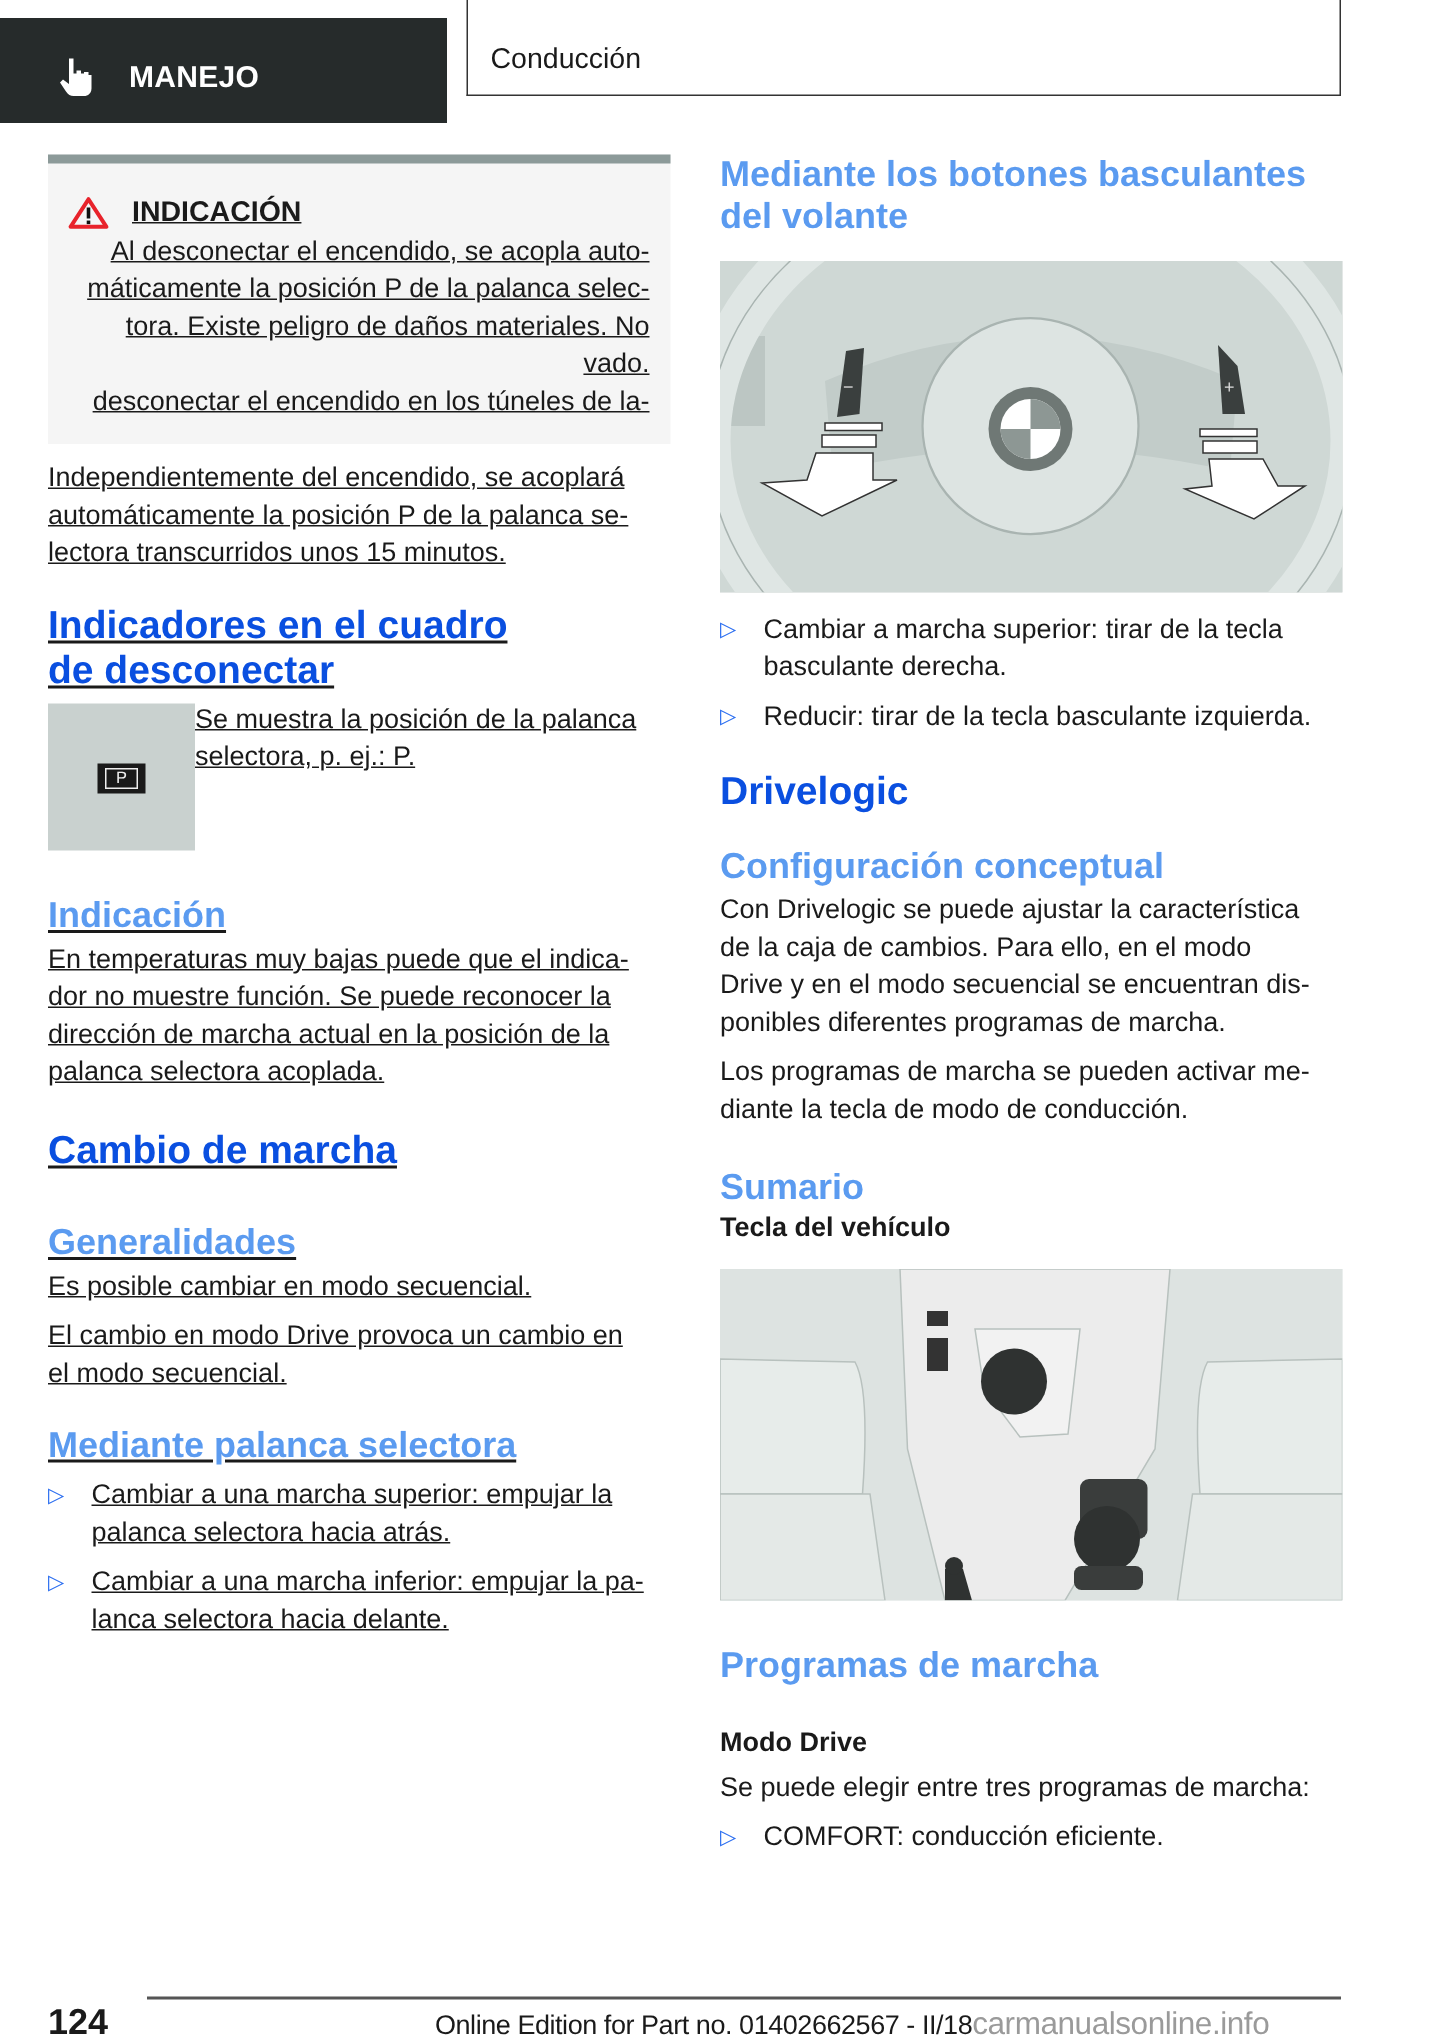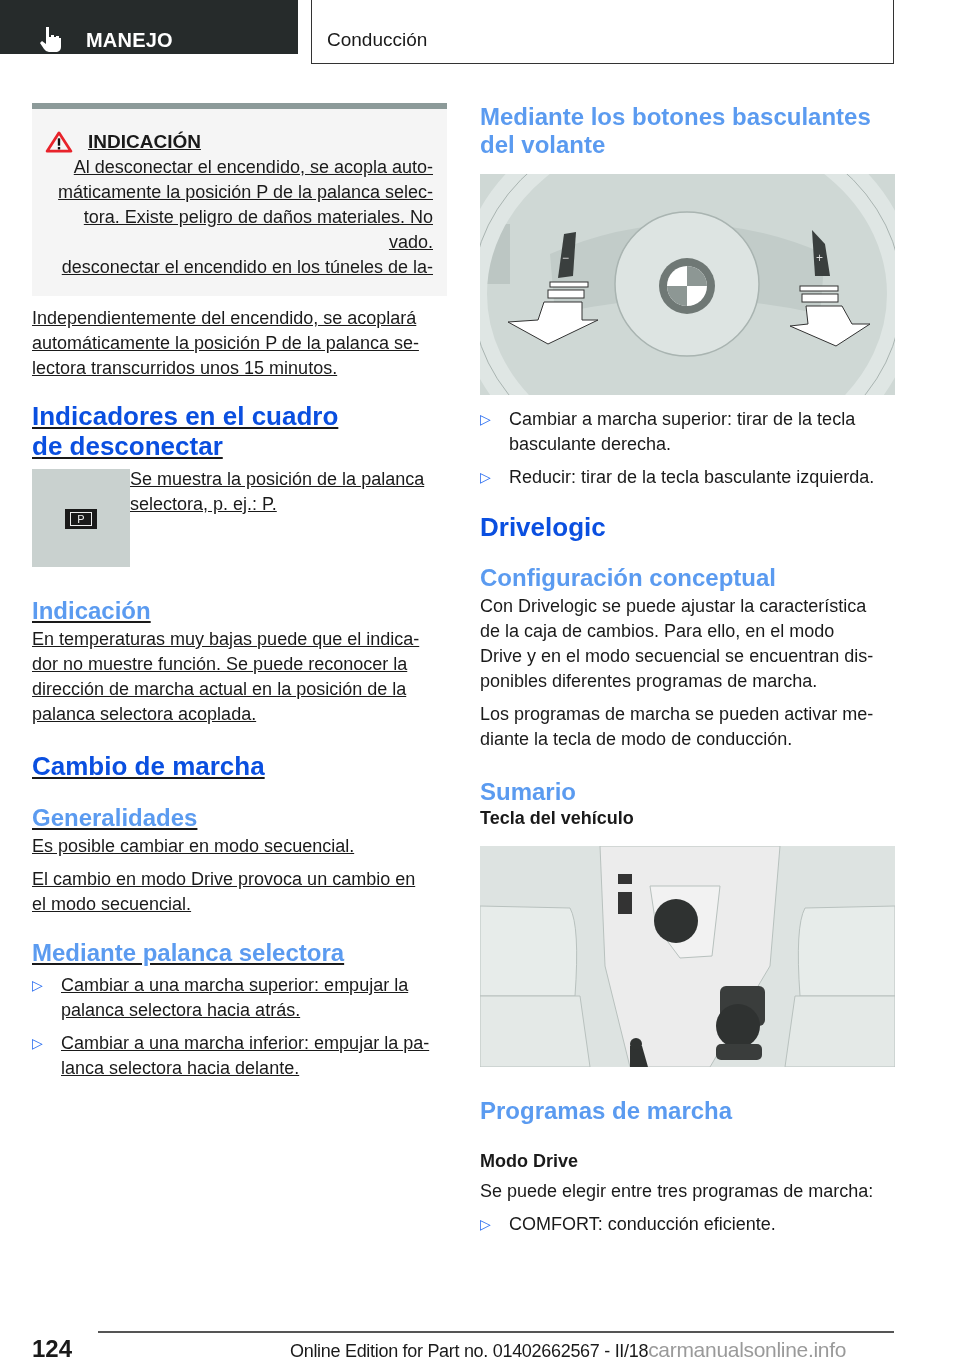--- a/index.html
+++ b/index.html
@@ -1,20 +1,20 @@
 <!DOCTYPE html>
 <html><head>
 <meta charset="utf-8">
 <style>
   html, body { margin:0; padding:0; background:#ffffff; }
   body { width:960px; height:1362px; position:relative; overflow:hidden;
          font-family:"Liberation Sans", "DejaVu Sans", sans-serif; color:#1a1a1a; }
 
   
-  .hdr-left { position:absolute; left:0; top:0; width:298px; height:54px; background:#262b2b; }
+  .hdr-left { position:absolute; left:0; top:12px; width:298px; height:70px; background:#262b2b; }
   .hdr-left .hand { position:absolute; left:40px; top:26px; width:24px; height:26px; }
   .hdr-left .label { position:absolute; left:86px; top:29px; color:#fff; font-weight:bold; font-size:20px; letter-spacing:0.2px; }
   .hdr-right { position:absolute; left:311px; top:-1px; width:583px; height:65px; border:1px solid #333; border-top:none; box-sizing:border-box; background:#fff; }
   .hdr-right .label { position:absolute; left:15px; top:30px; font-size:19px; color:#1a1a1a; }
 
   .col { position:absolute; width:415px; }
   .col-left { left:32px; top:103px;text-decoration:underline; }
   .col-right { left:480px; top:103px; }
 
   .body-text { font-size:18px; line-height:25px; margin:0; color:#1a1a1a; }
@@ -98,21 +98,21 @@
 
   <p class="h2" style="margin-top:30px;">Indicación</p>
   <div style="margin-top:2px;">
     <p class="body-text">En temperaturas muy bajas puede que el indica-</p>
     <p class="body-text">dor no muestre función. Se puede reconocer la</p>
     <p class="body-text">dirección de marcha actual en la posición de la</p>
     <p class="body-text">palanca selectora acoplada.</p>
   </div>
 
   <p class="h1" style="margin-top:24px;">Cambio de marcha</p>
-  <p class="h2" style="margin-top:23px;">Generalidades</p>
+  <p class="h2" style="margin-top:34px;">Generalidades</p>
   <p class="body-text" style="margin-top:2px;">Es posible cambiar en modo secuencial.</p>
   <div style="margin-top:8px;">
     <p class="body-text">El cambio en modo Drive provoca un cambio en</p>
     <p class="body-text">el modo secuencial.</p>
   </div>
 
   <p class="h2" style="margin-top:22px;">Mediante palanca selectora</p>
   <ul class="bullets" style="margin-top:6px;">
     <li>
       <span class="mark">▷</span>

